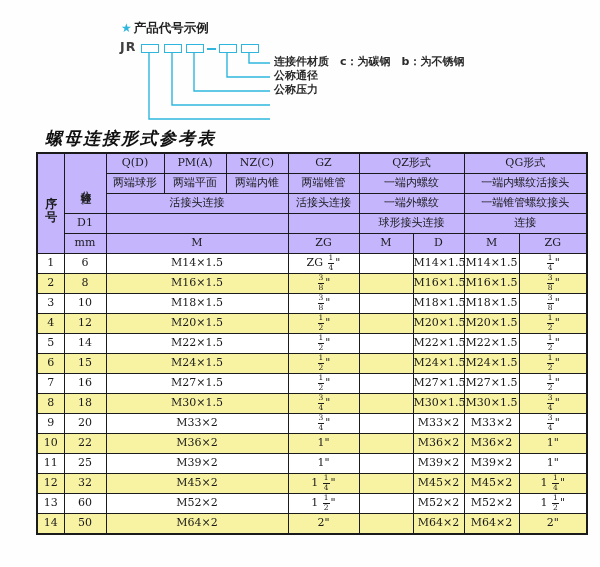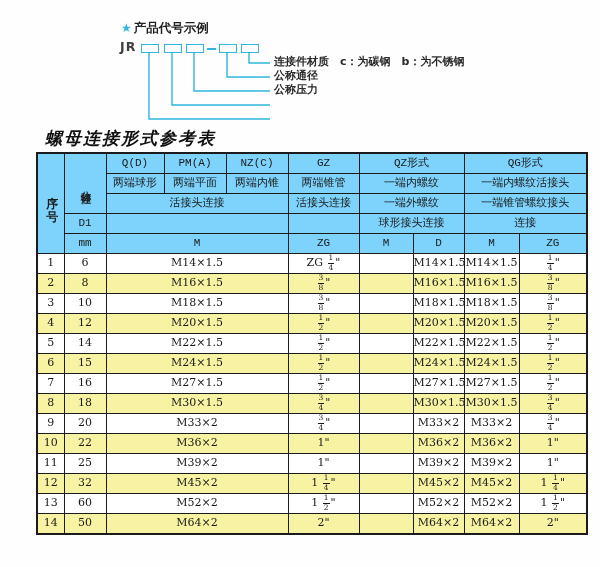--- a/index.html
+++ b/index.html
@@ -28,21 +28,21 @@
     position:absolute;left:36px;top:152px;width:550px;
     border-collapse:collapse;table-layout:fixed;
     border:2px solid #1b1b1b;
     font-family:"DejaVu Serif","Liberation Serif",serif;
   }
   table.ref td{
     border:1px solid #1b1b1b;text-align:center;vertical-align:middle;
     font-size:11px;height:19px;padding:0;line-height:1.1;color:#1a1a1a;
     overflow:hidden;white-space:nowrap;
   }
-  tr.hrow td{background:#7dd3fc;font-family:Liberation Mono, monospace;}
+  tr.hrow td{background:#c4b5fd;}
   tbody.data tr:nth-child(even) td{background:#f8f3a2;}
   tbody.data tr:nth-child(odd) td{background:#fff;}
   .v-seq{writing-mode:vertical-rl;text-orientation:upright;letter-spacing:15px;font-size:12px;font-weight:bold;}
   .v-dn{writing-mode:vertical-rl;text-orientation:upright;letter-spacing:1px;font-size:11px;}
   .frac{display:inline-flex;flex-direction:column;vertical-align:middle;font-size:7.5px;line-height:1.15;margin:0 1px;}
   .frac .num{border-bottom:1px solid #1a1a1a;padding:0 1px;}
   .frac .den{padding:0 1px;}
 </style>
 </head>
 <body>

